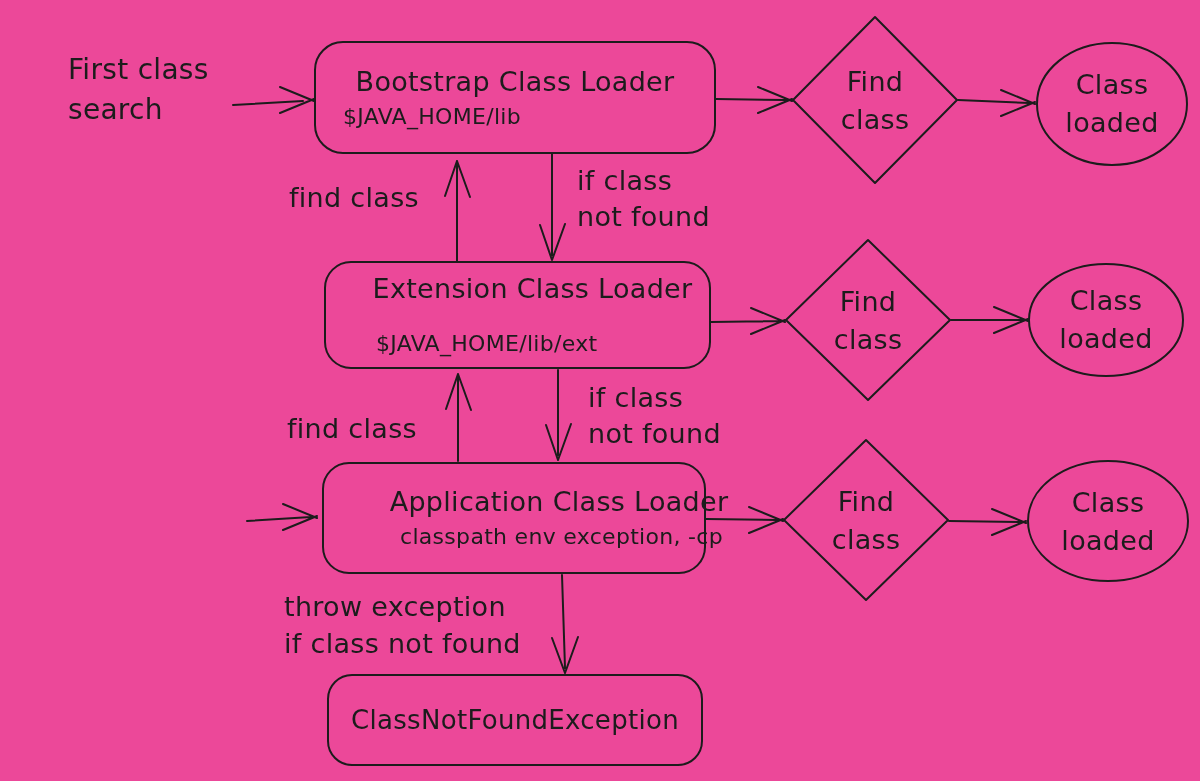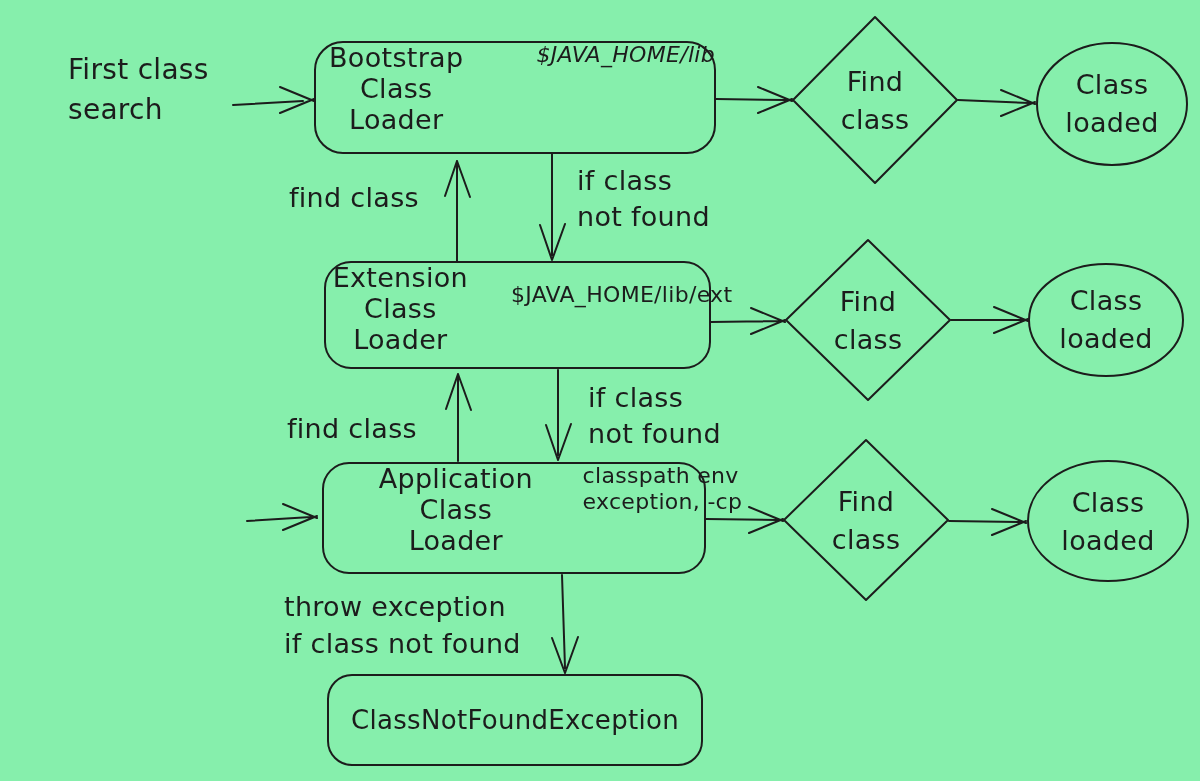--- a/index.html
+++ b/index.html
@@ -1,19 +1,19 @@
 <!DOCTYPE html>
 <html><head>
 <meta charset="utf-8">
 <style>
   html,body{margin:0;padding:0;background:#ffffff;}
   #canvas{
     position:relative;
     width:1200px;height:781px;
-    background:#86efac;
+    background:#ec4899;
     overflow:hidden;
     font-family:"DejaVu Sans",sans-serif;
     color:#1c1c1c;
   }
   svg.layer{position:absolute;left:0;top:0;width:1200px;height:781px;}
   svg.layer path, svg.layer rect, svg.layer polygon, svg.layer ellipse{
     fill:none;
     stroke:#1c1c1c;
     stroke-width:2;
     stroke-linecap:round;
@@ -22,21 +22,21 @@
   .lbl{
     position:absolute;
     white-space:pre-line;
     font-size:27px;
     line-height:37px;
     letter-spacing:0.3px;
   }
   .box{
     position:absolute;
     display:flex;
-    flex-direction:row;
+    flex-direction:column;
     justify-content:center;
     gap:7px;
   }
   .box .title{
     text-align:center;
     font-size:27px;
     line-height:31px;
     letter-spacing:0.3px;
   }
   .box .sub{
@@ -104,21 +104,21 @@
 
   <div class="lbl" style="left:588px;top:380px;line-height:36px;">if class
 not found</div>
 
 
   <div class="lbl" style="left:284px;top:588px;">throw exception
 if class not found</div>
 
   <div class="box" style="left:315px;top:42px;width:400px;height:111px;">
     <div class="title">Bootstrap Class Loader</div>
-    <div class="sub" style="padding-left:52px;font-style:italic;">$JAVA_HOME/lib</div>
+    <div class="sub" style="padding-left:28px;">$JAVA_HOME/lib</div>
   </div>
 
   <div class="box" style="left:340px;top:262px;width:385px;height:106px;border-radius:6px;">
     <div class="title">Extension Class Loader</div>
     <div class="sub" style="padding-left:36px;margin-top:20px;">$JAVA_HOME/lib/ext</div>
   </div>
 
   <div class="box" style="left:323px;top:463px;width:382px;height:110px;margin-left:45px;">
     <div class="title">Application Class Loader</div>
     <div class="sub" style="padding-left:32px;">classpath env exception, -cp</div>

